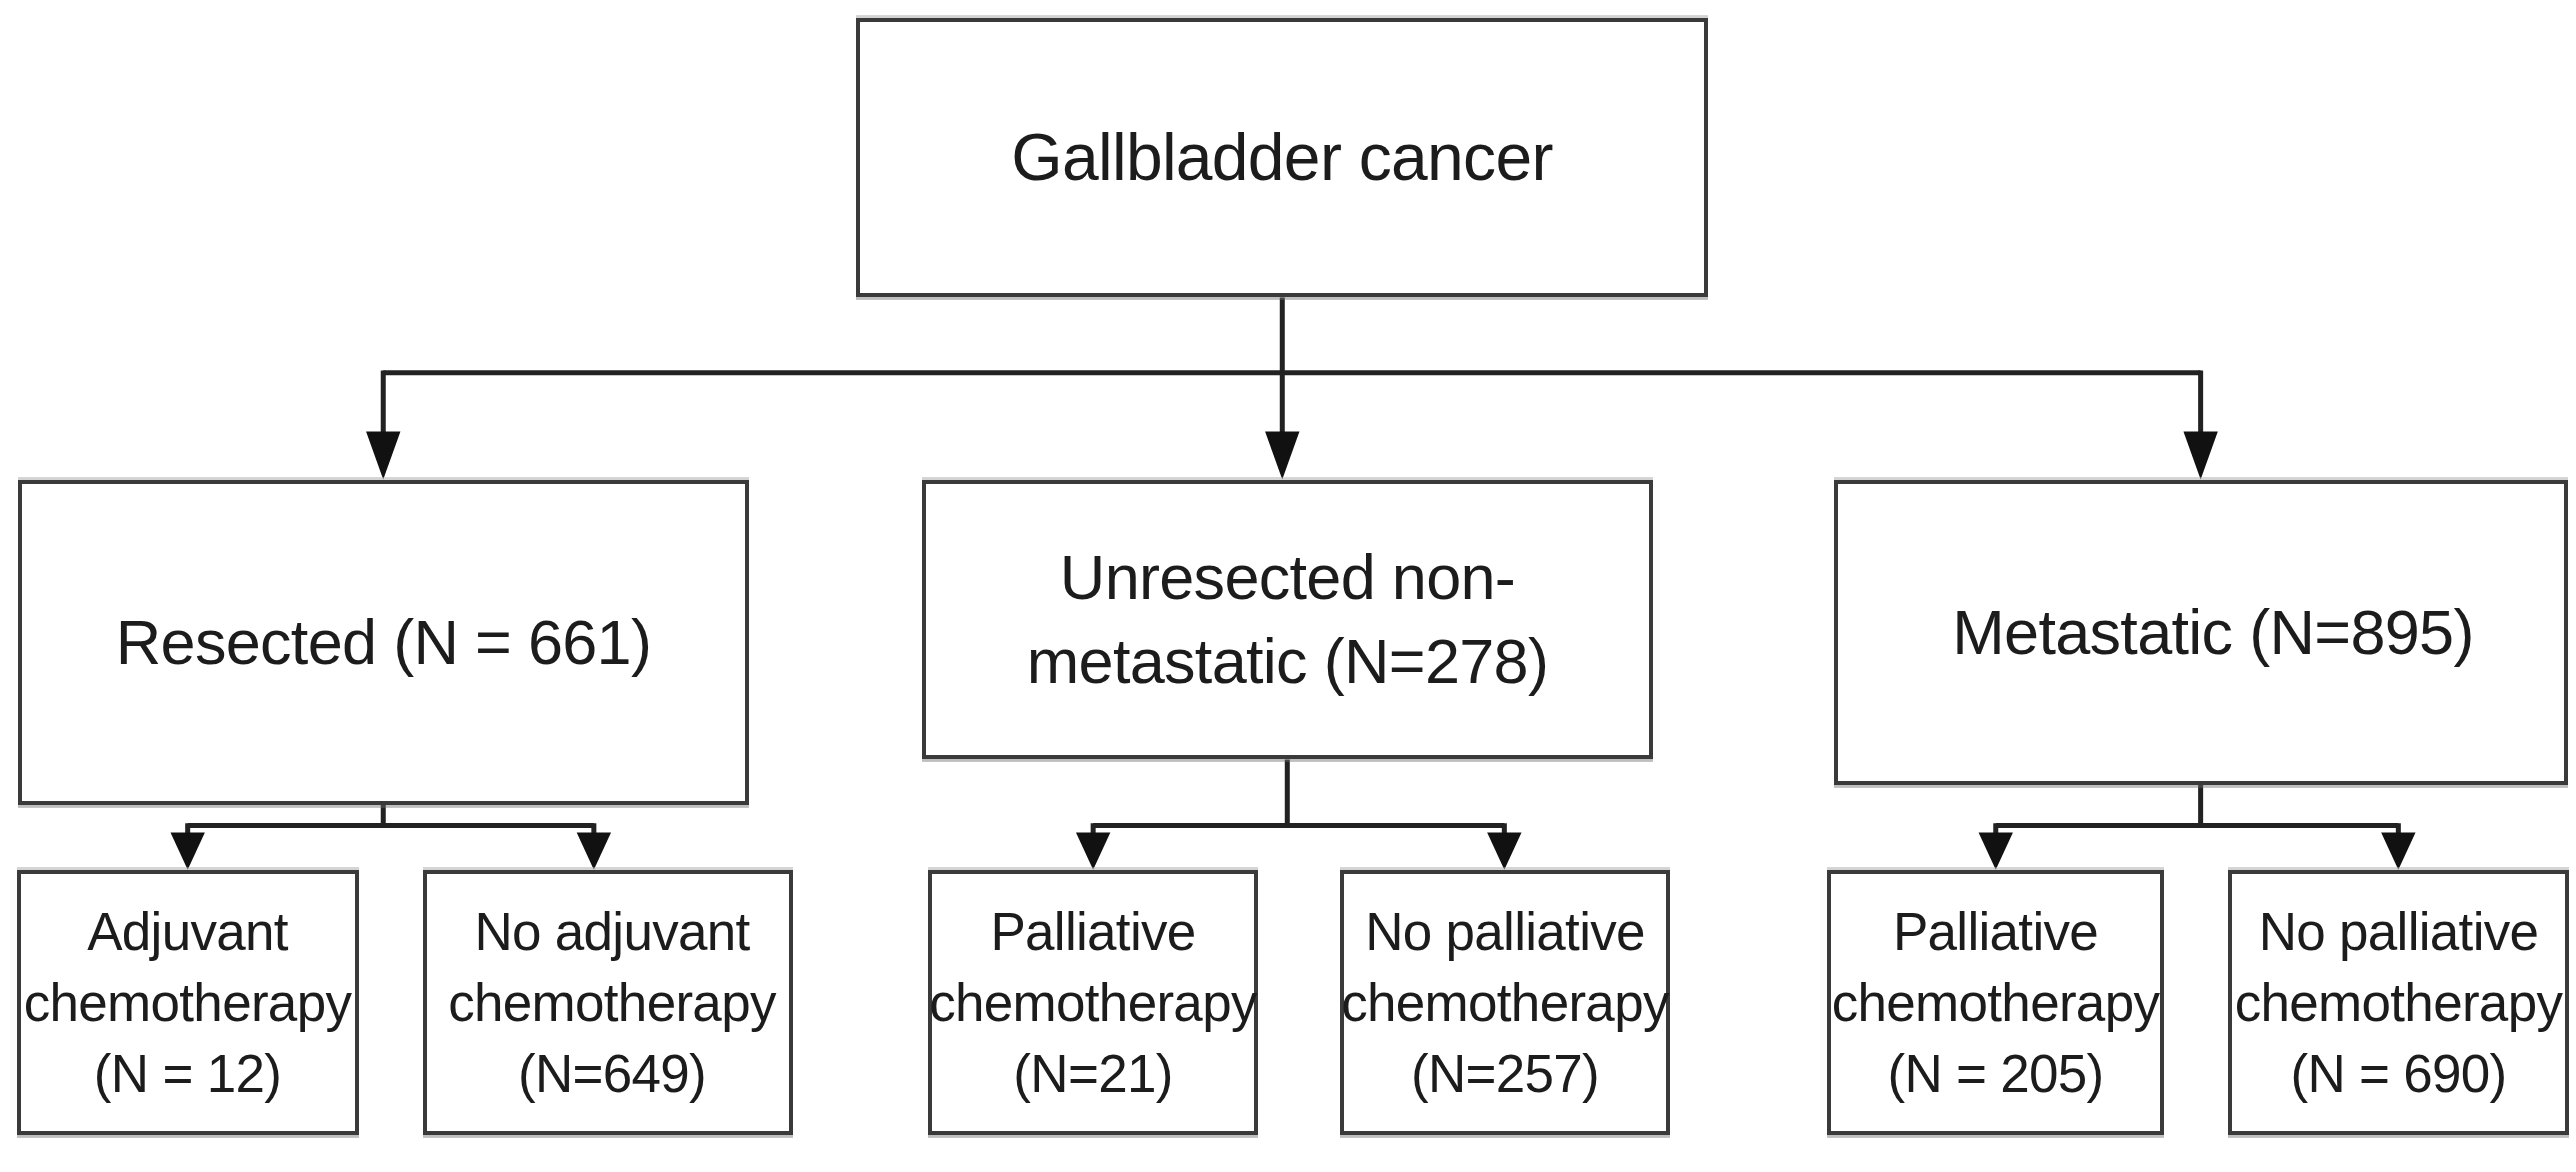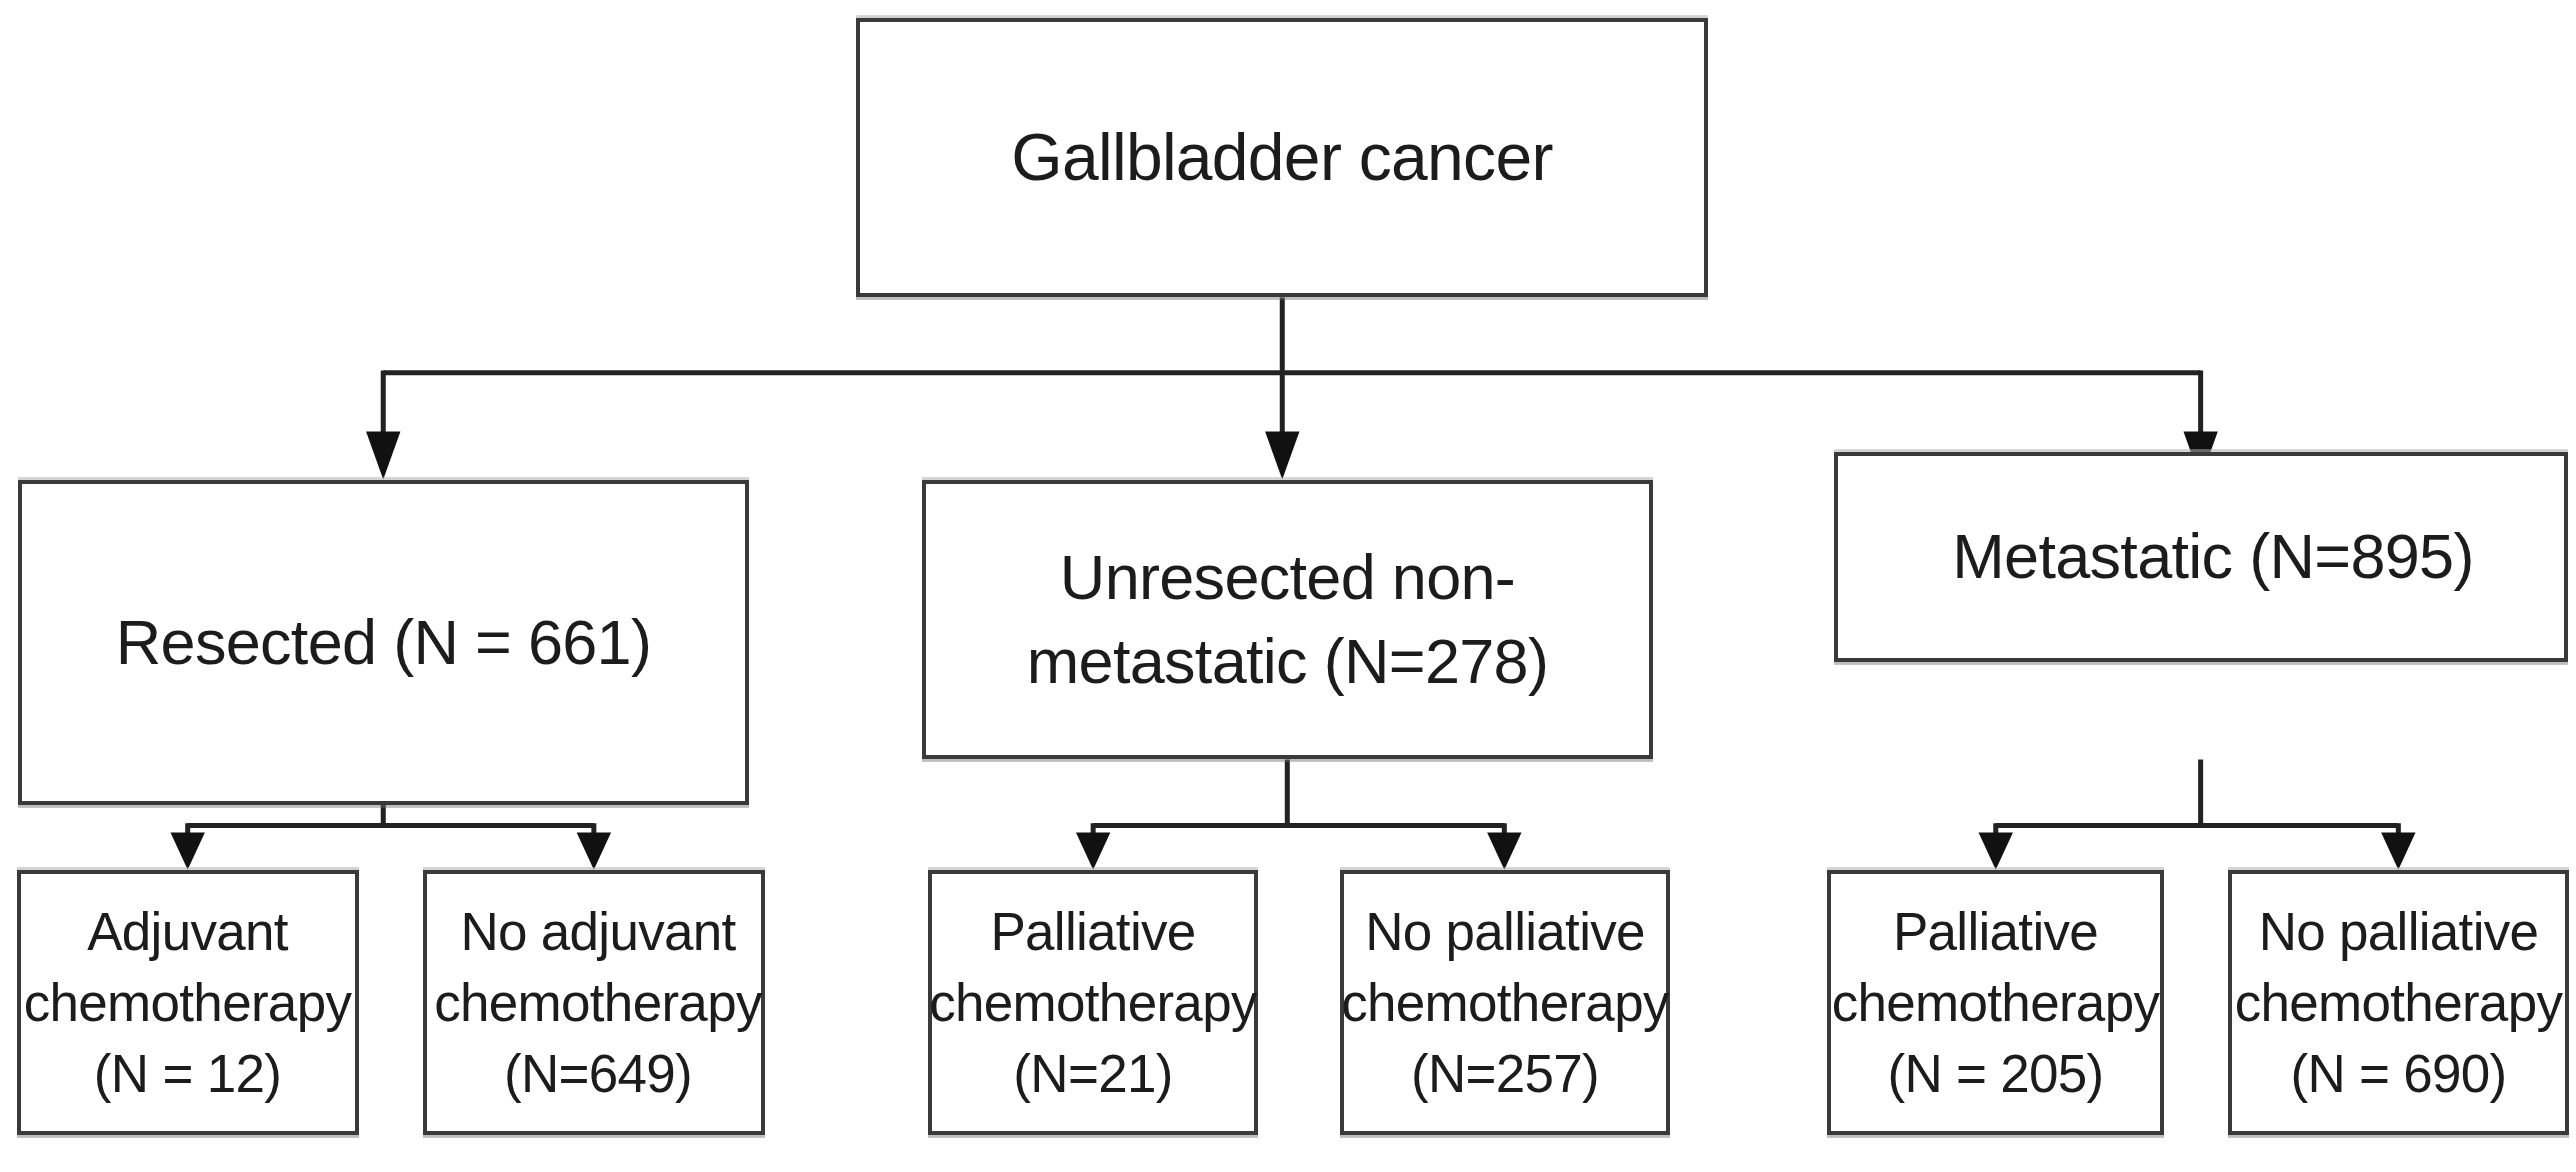--- a/index.html
+++ b/index.html
@@ -40,23 +40,23 @@
     letter-spacing: -0.7px;
   }
   .node .line { display: block; white-space: nowrap; }
   .lvl1 { font-size: 66px; line-height: 1.32; }
   .lvl2 { font-size: 63px; line-height: 1.32; }
   .lvl3 { font-size: 53px; line-height: 1.34; }
 
   .n-root   { left: 856px; top: 18px;   width: 852px; height: 279px; gap: 24px; }
   .n-res    { left: 18px;   top: 480px;  width: 731px; height: 325px; }
   .n-unres  { left: 922px; top: 480px;  width: 731px; height: 279px; }
-  .n-met    { left: 1834px; top: 452px;  width: 734px; height: 210px; padding-left: 24px; }
+  .n-met    { left: 1834px; top: 480px;  width: 734px; height: 305px; padding-left: 24px; }
   .n-adj    { left: 16.5px;   top: 870px; width: 342px;  height: 265px; }
-  .n-noadj  { left: 423px;  top: 870px; width: 342px;  height: 265px; padding-left: 8px; }
+  .n-noadj  { left: 423px;  top: 870px; width: 370px;  height: 265px; padding-left: 8px; }
   .n-pal1   { left: 928px; top: 870px; width: 330px;  height: 265px; }
   .n-nopal1 { left: 1340px; top: 870px; width: 330px;  height: 265px; }
   .n-pal2   { left: 1827px; top: 870px; width: 337px;  height: 265px; }
   .n-nopal2 { left: 2228px; top: 870px; width: 341px;  height: 265px; }
 
   .edge { stroke: #222222; stroke-width: 7; fill: none; }
   .arrow { fill: #111111; stroke: none; }
 </style>
 </head>
 <body>

